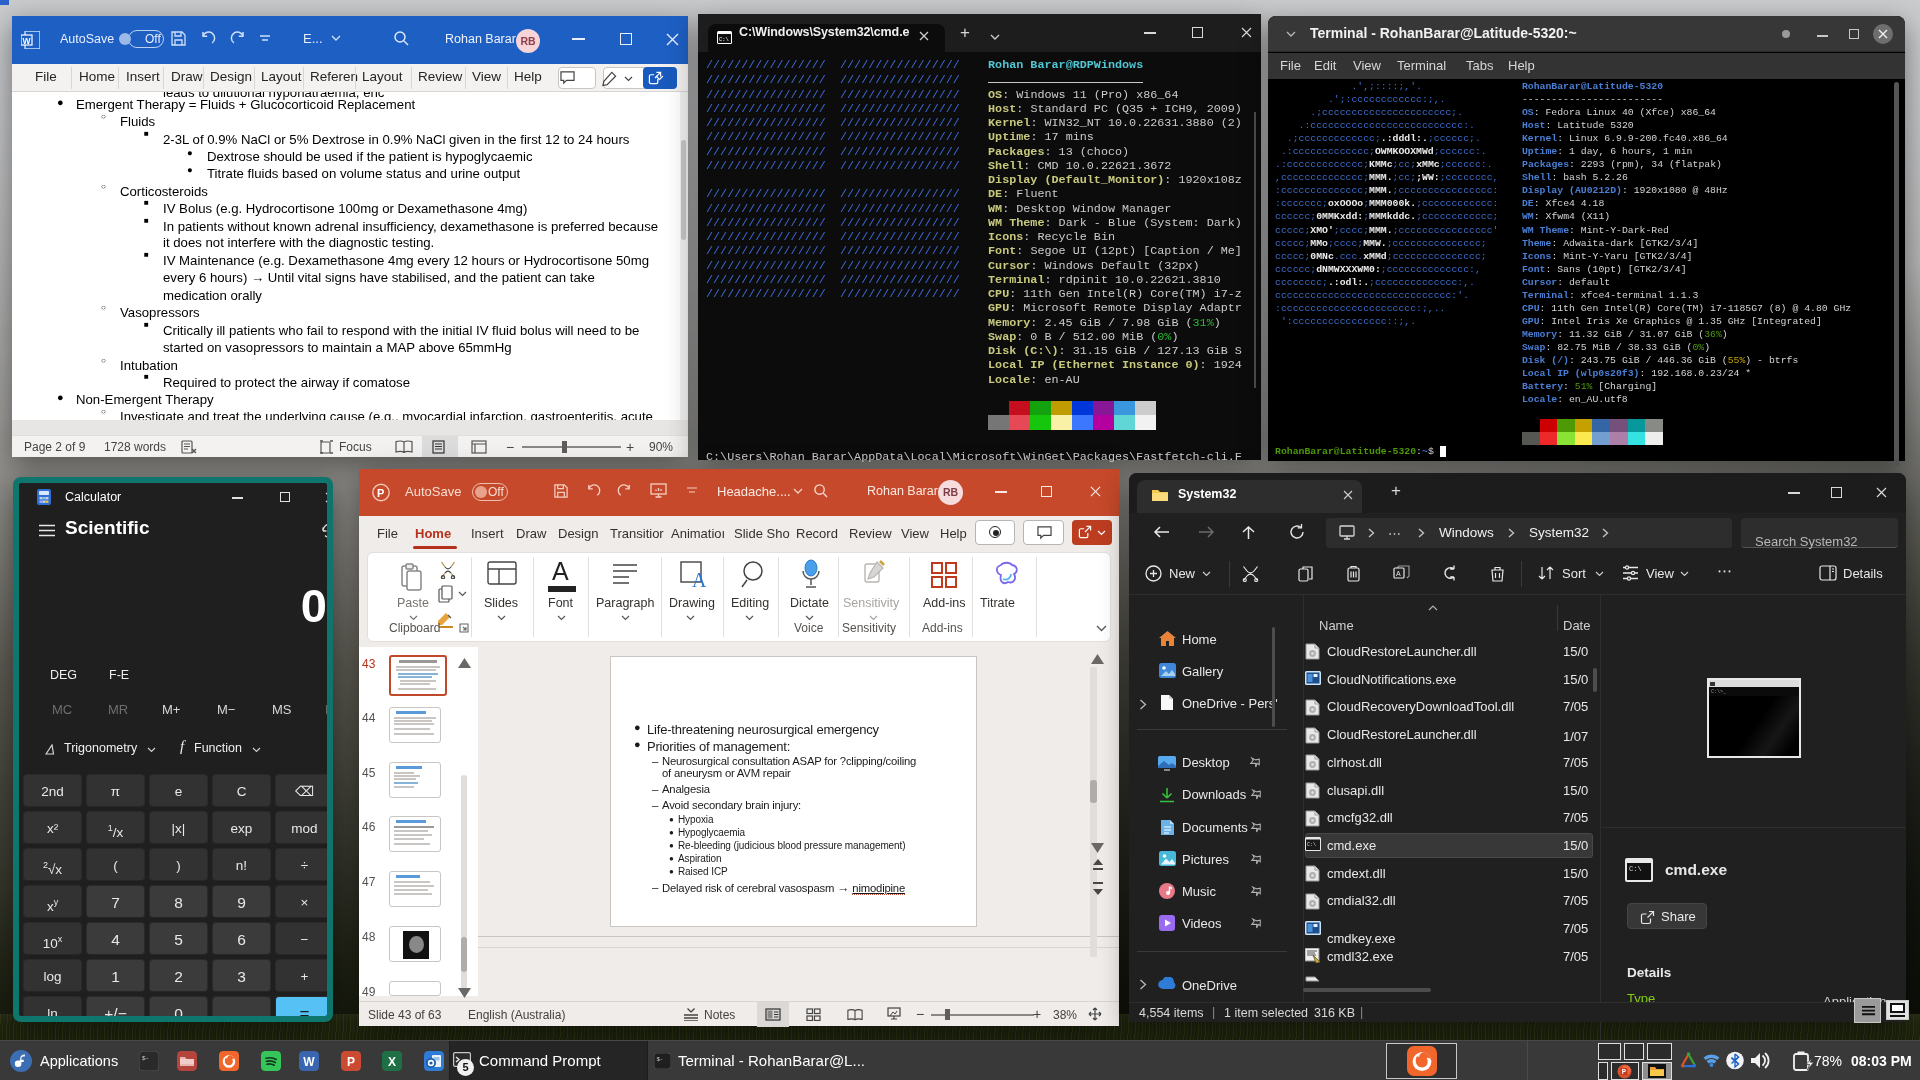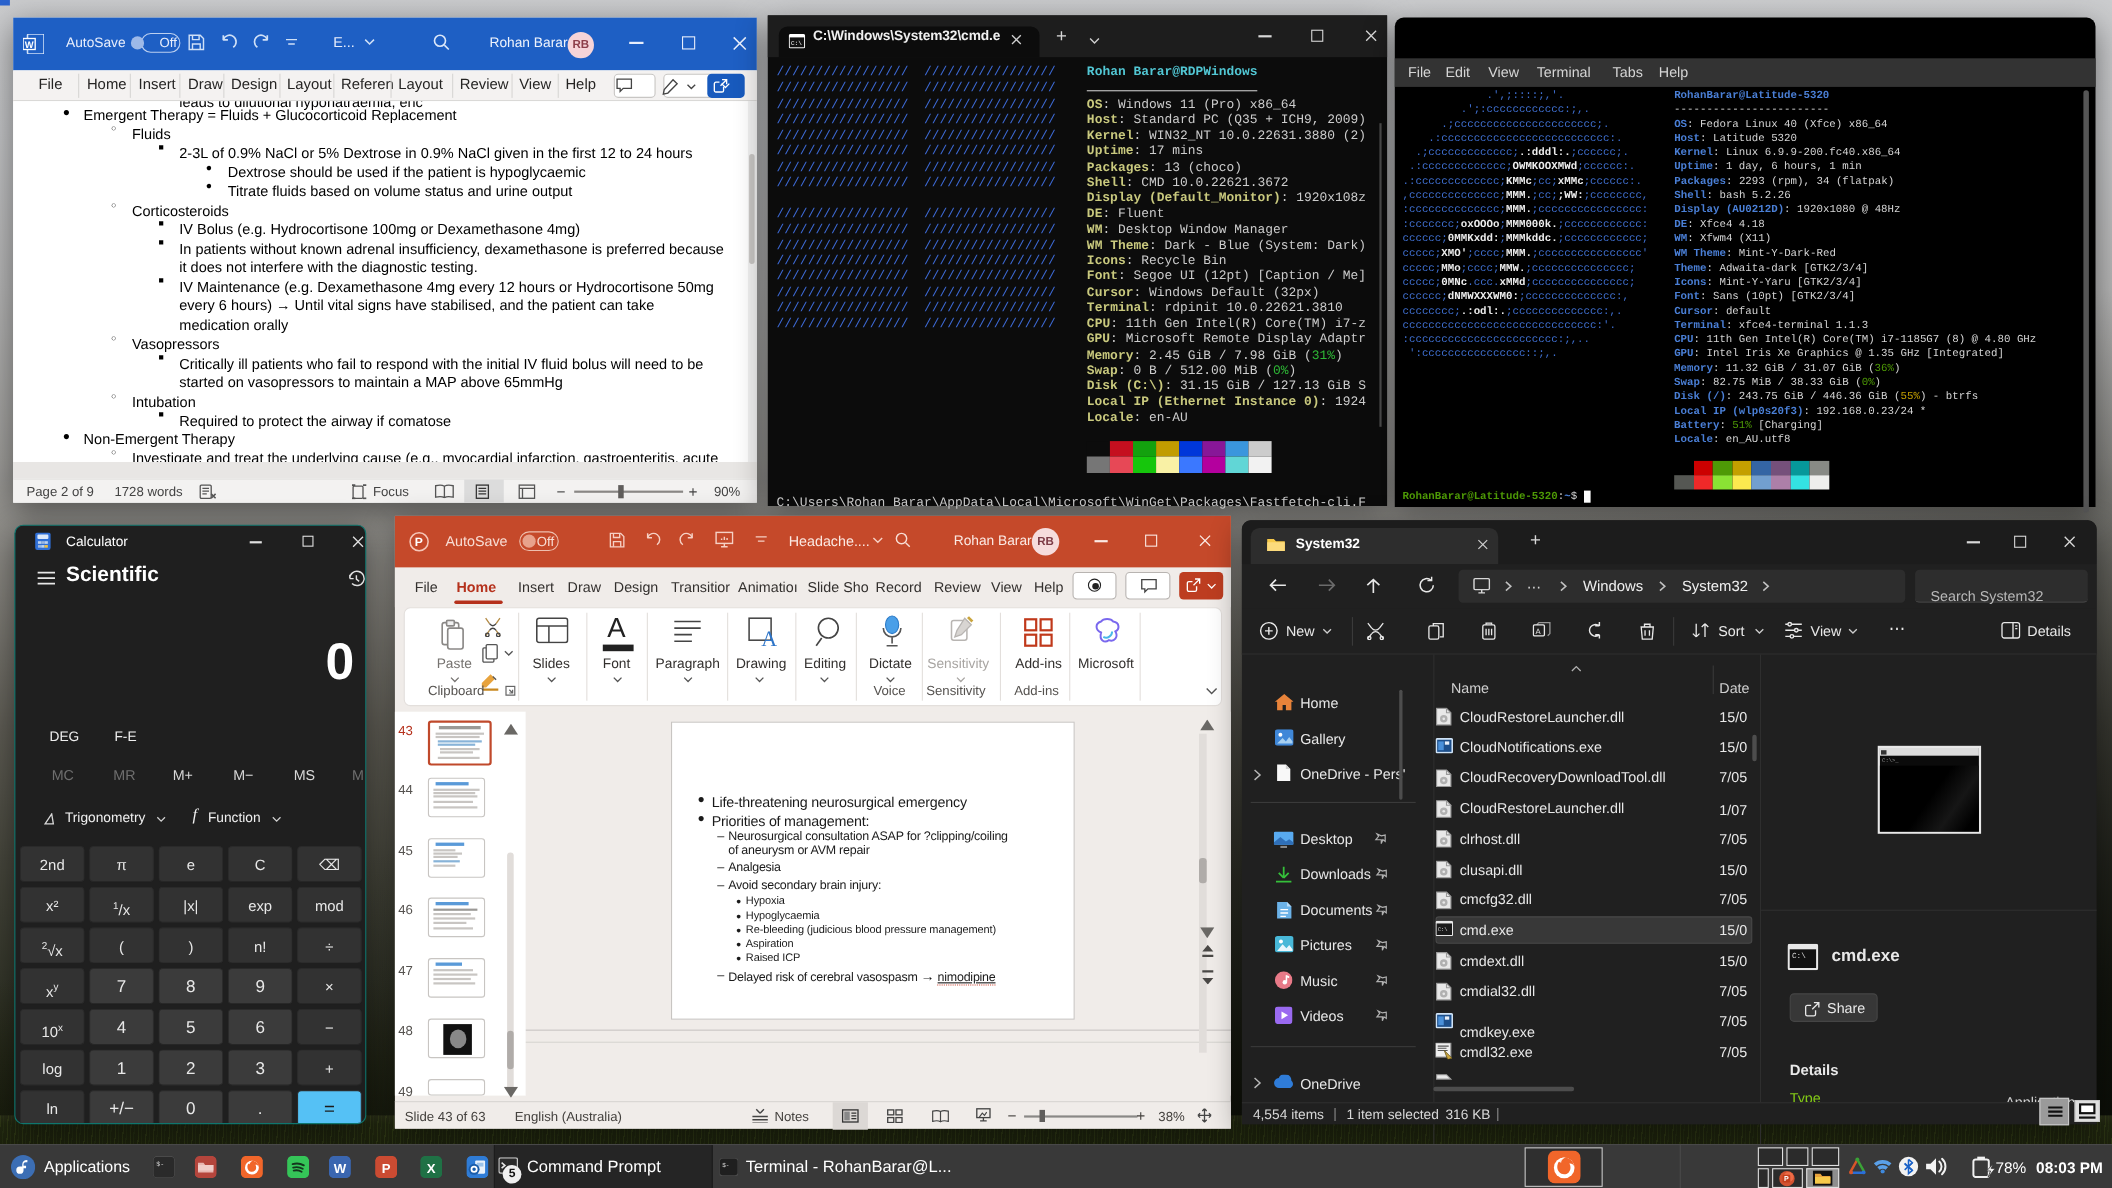--- a/index.html
+++ b/index.html
@@ -266,20 +266,33 @@
                                         
                                         <span class="cb" style="background:#0c0c0c"></span><span class="cb" style="background:#c50f1f"></span><span class="cb" style="background:#13a10e"></span><span class="cb" style="background:#c19c00"></span><span class="cb" style="background:#0037da"></span><span class="cb" style="background:#881798"></span><span class="cb" style="background:#3a96dd"></span><span class="cb" style="background:#cccccc"></span>
                                         <span class="cb" style="background:#767676"></span><span class="cb" style="background:#e74856"></span><span class="cb" style="background:#16c60c"></span><span class="cb" style="background:#f9f1a5"></span><span class="cb" style="background:#3b78ff"></span><span class="cb" style="background:#b4009e"></span><span class="cb" style="background:#61d6d6"></span><span class="cb" style="background:#f2f2f2"></span>
                                         
                                         </pre>
   <pre class="abs" style="left:8px;top:436px;font:11.75px/14.25px 'Liberation Mono',monospace;color:#cccccc">C:\Users\Rohan Barar\AppData\Local\Microsoft\WinGet\Packages\Fastfetch-cli.F</pre>
   <div class="abs" style="left:556px;top:98px;width:2px;height:276px;background:#4d4d4d"></div>
 </div>
 
 <div class="win" id="term" style="left:1268px;top:16px;width:637px;height:445px;background:#000;border-radius:8px 8px 0 0">
+  <div class="abs" style="left:0;top:0;width:637px;height:36px;background:#373737;border-radius:8px 8px 0 0;border-bottom:1px solid #2a2a2a">
+    <svg class="abs" style="left:18px;top:15px" width="10" height="6" viewBox="0 0 10 6" fill="none" stroke="#b8b8b8" stroke-width="1.3">
+          <path d="M1 1l4 4 4-4"></path>
+        </svg>
+    <div class="abs" style="left:42px;top:9px;font-size:14px;font-weight:bold;color:#f2f2f2">Terminal - RohanBarar@Latitude-5320:~</div>
+    <div class="abs" style="left:514px;top:14px;width:8px;height:8px;border-radius:50%;background:#9a9a9a"></div>
+    <div class="abs" style="left:549px;top:19px;width:11px;height:2px;background:#c8c8c8"></div>
+    <div class="abs" style="left:581px;top:13px;width:10px;height:10px;border:1.5px solid #c8c8c8"></div>
+    <div class="abs" style="left:605px;top:8px;width:20px;height:20px;border-radius:50%;background:#6e6e6e"></div>
+    <svg class="abs" style="left:610px;top:13px" width="10" height="10" viewBox="0 0 10 10" stroke="#f0f0f0" stroke-width="1.4">
+          <path d="M1 1l8 8M9 1L1 9"></path>
+        </svg>
+  </div>
   <div class="abs" style="left:0;top:37px;width:637px;height:26px;background:#333;color:#d6d6d6;font-size:13px">
     <span class="abs" style="left:12px;top:5px">File</span>
     <span class="abs" style="left:46px;top:5px">Edit</span>
     <span class="abs" style="left:85px;top:5px">View</span>
     <span class="abs" style="left:129px;top:5px">Terminal</span>
     <span class="abs" style="left:198px;top:5px">Tabs</span>
     <span class="abs" style="left:240px;top:5px">Help</span>
   </div>
   <pre class="abs" id="termtext" style="left:7px;top:64px"><span class="lb">             .',;::::;,'.</span>                 <b class="bl">RohanBarar@Latitude-5320</b>
 <span class="lb">         .';:cccccccccccc:;,.</span>             ------------------------
@@ -306,21 +319,21 @@
                                           <b class="bl">Local IP (wlp0s20f3)</b>: 192.168.0.23/24 *
                                           <b class="bl">Battery</b>: <span class="gn">51%</span> [Charging]
                                           <b class="bl">Locale</b>: en_AU.utf8
                                           
                                           <span class="cb" style="background:#000"></span><span class="cb" style="background:#cc0000"></span><span class="cb" style="background:#4e9a06"></span><span class="cb" style="background:#c4a000"></span><span class="cb" style="background:#3465a4"></span><span class="cb" style="background:#75507b"></span><span class="cb" style="background:#06989a"></span><span class="cb" style="background:#888a85"></span>
                                           <span class="cb" style="background:#555753"></span><span class="cb" style="background:#ef2929"></span><span class="cb" style="background:#8ae234"></span><span class="cb" style="background:#fce94f"></span><span class="cb" style="background:#729fcf"></span><span class="cb" style="background:#ad7fa8"></span><span class="cb" style="background:#34e2e2"></span><span class="cb" style="background:#eeeeec"></span>
 <span class="gn2">RohanBarar@Latitude-5320</span>:<span class="bl">~</span>$ <span style="background:#fff;color:#000">&nbsp;</span></pre>
   <div class="abs" style="left:626px;top:66px;width:5px;height:384px;background:#555;border-radius:3px"></div>
 </div>
 
-<div class="win" id="calc" style="left:13px;top:477px;width:320px;height:545px;background:#1f1f1f;border-radius:8px;border:1px solid #0f766e;overflow:hidden">
+<div class="win" id="calc" style="left:13px;top:477px;width:320px;height:545px;background:#1f1f1f;border-radius:8px;border:6px solid #0f766e;overflow:hidden">
     <svg class="abs" style="left:17px;top:6px" width="16" height="16" viewBox="0 0 16 16">
         <rect x="1" y="0" width="14" height="16" rx="2" fill="#2f6fd6"></rect>
         <rect x="3" y="2" width="10" height="4" rx="1" fill="#dce9fb"></rect>
         <rect x="3.5" y="8" width="3" height="2.4" fill="#bcd2f0"></rect>
         <rect x="6.5" y="8" width="3" height="2.4" fill="#9cb8e0"></rect>
         <rect x="9.5" y="8" width="3" height="2.4" fill="#bcd2f0"></rect>
         <rect x="3.5" y="11.5" width="3" height="2.4" fill="#9cb8e0"></rect>
         <rect x="6.5" y="11.5" width="3" height="2.4" fill="#bcd2f0"></rect>
         <rect x="9.5" y="11.5" width="3" height="2.4" fill="#f0c040"></rect>
       </svg>
@@ -583,21 +596,21 @@
           <rect x="2" y="16" width="10" height="10"></rect>
           <rect x="16" y="16" width="10" height="10"></rect>
         </svg>
     <span class="abs" style="left:555px;top:43px">Add-ins</span>
     <span class="abs" style="left:554px;top:68px;font-size:12px;color:#55524f">Add-ins</span>
     <div class="abs" style="left:604px;top:4px;width:1px;height:80px;background:#e3dfdc"></div>
     <svg style="position:absolute;left:625px;top:8px" width="30" height="28" viewBox="0 0 30 28" fill="none" stroke="#7a68ee" stroke-width="1.8">
           <path d="M8 14c-5-2-6-8 0-10 2-3 9-3 11 0 6 1 6 7 2 9 3 5-1 10-6 8-4 3-9 0-7-7z"></path>
           <path d="M10 18c4 2 8-1 8-5" stroke="#4ab8e8"></path>
         </svg>
-    <span class="abs" style="left:612px;top:43px">Microsoft</span>
+    <span class="abs" style="left:612px;top:43px">Titrate</span>
     <div class="abs" style="left:668px;top:4px;width:1px;height:80px;background:#e3dfdc"></div>
     <svg style="position:absolute;left:728px;top:72px" width="11" height="7" viewBox="0 0 11 7" fill="none" stroke="#555" stroke-width="1.3">
           <path d="M1 1l4.5 4.5L10 1"></path>
         </svg>
   </div>
 
   <div class="abs" style="left:0;top:178px;width:119px;height:349px;background:#ffffff;color:#55524f;font-size:12px">
     <span class="abs" style="left:3px;top:10px;color:#b5311c">43</span>
     <div class="abs" style="left:30px;top:8px;width:58px;height:41px;border:2px solid #c0492b;border-radius:3px;background:#fff">
       <div class="abs" style="left:8px;top:3px;width:38px;height:3px;background:#9b9996"></div>

